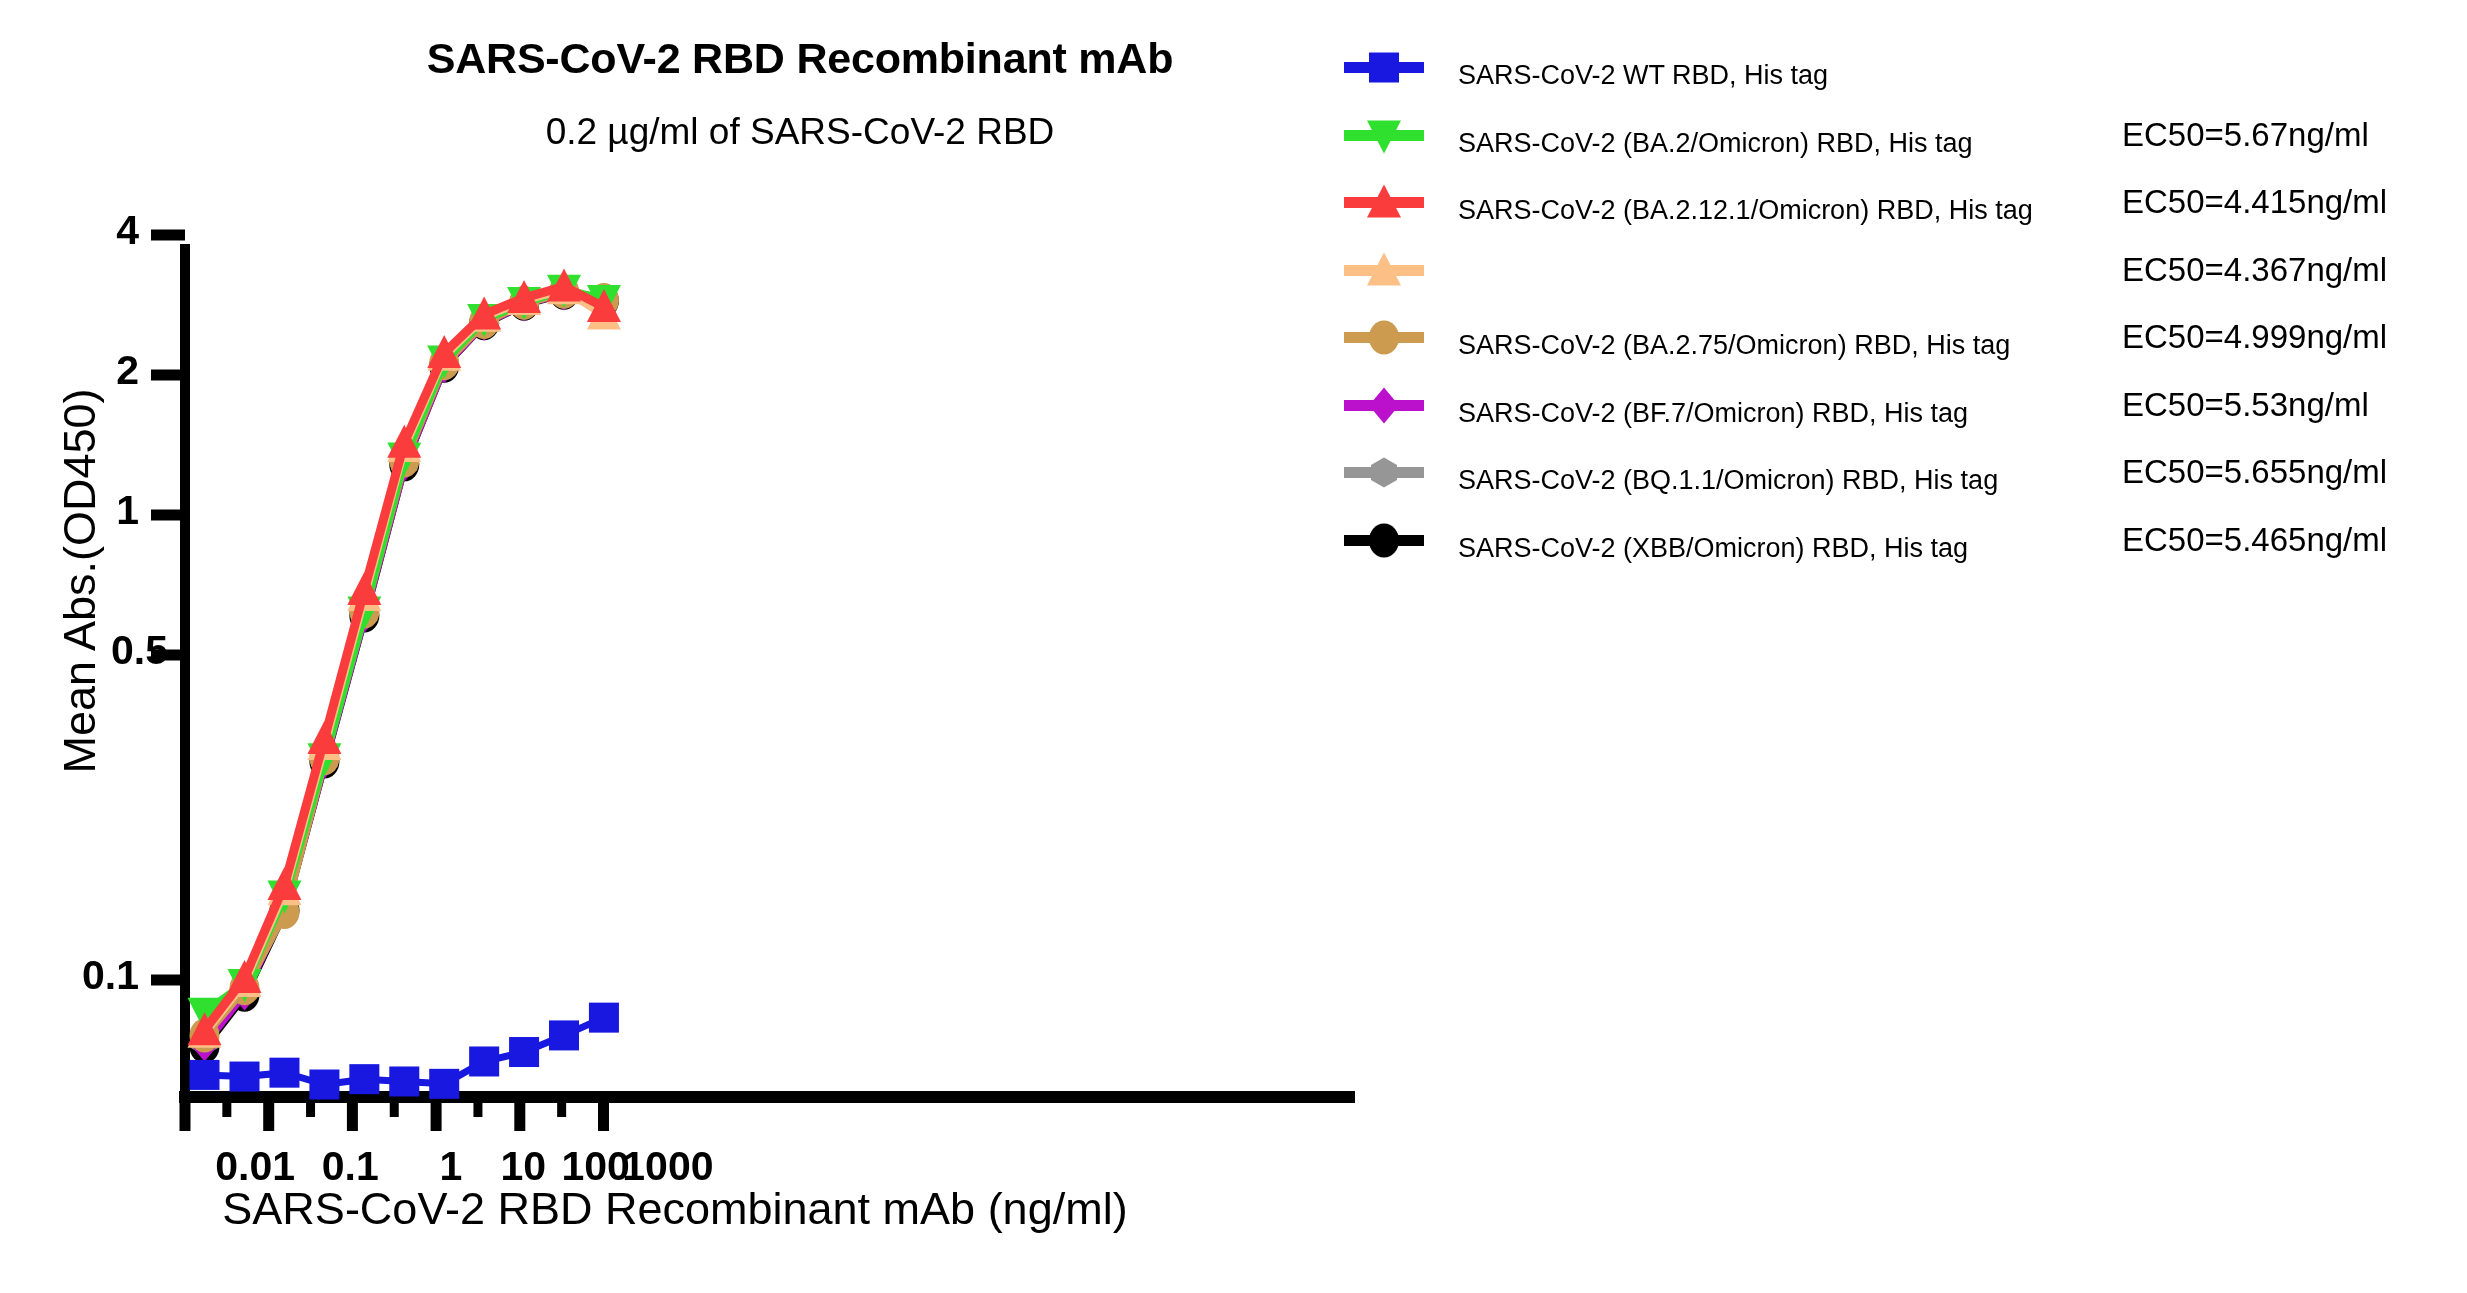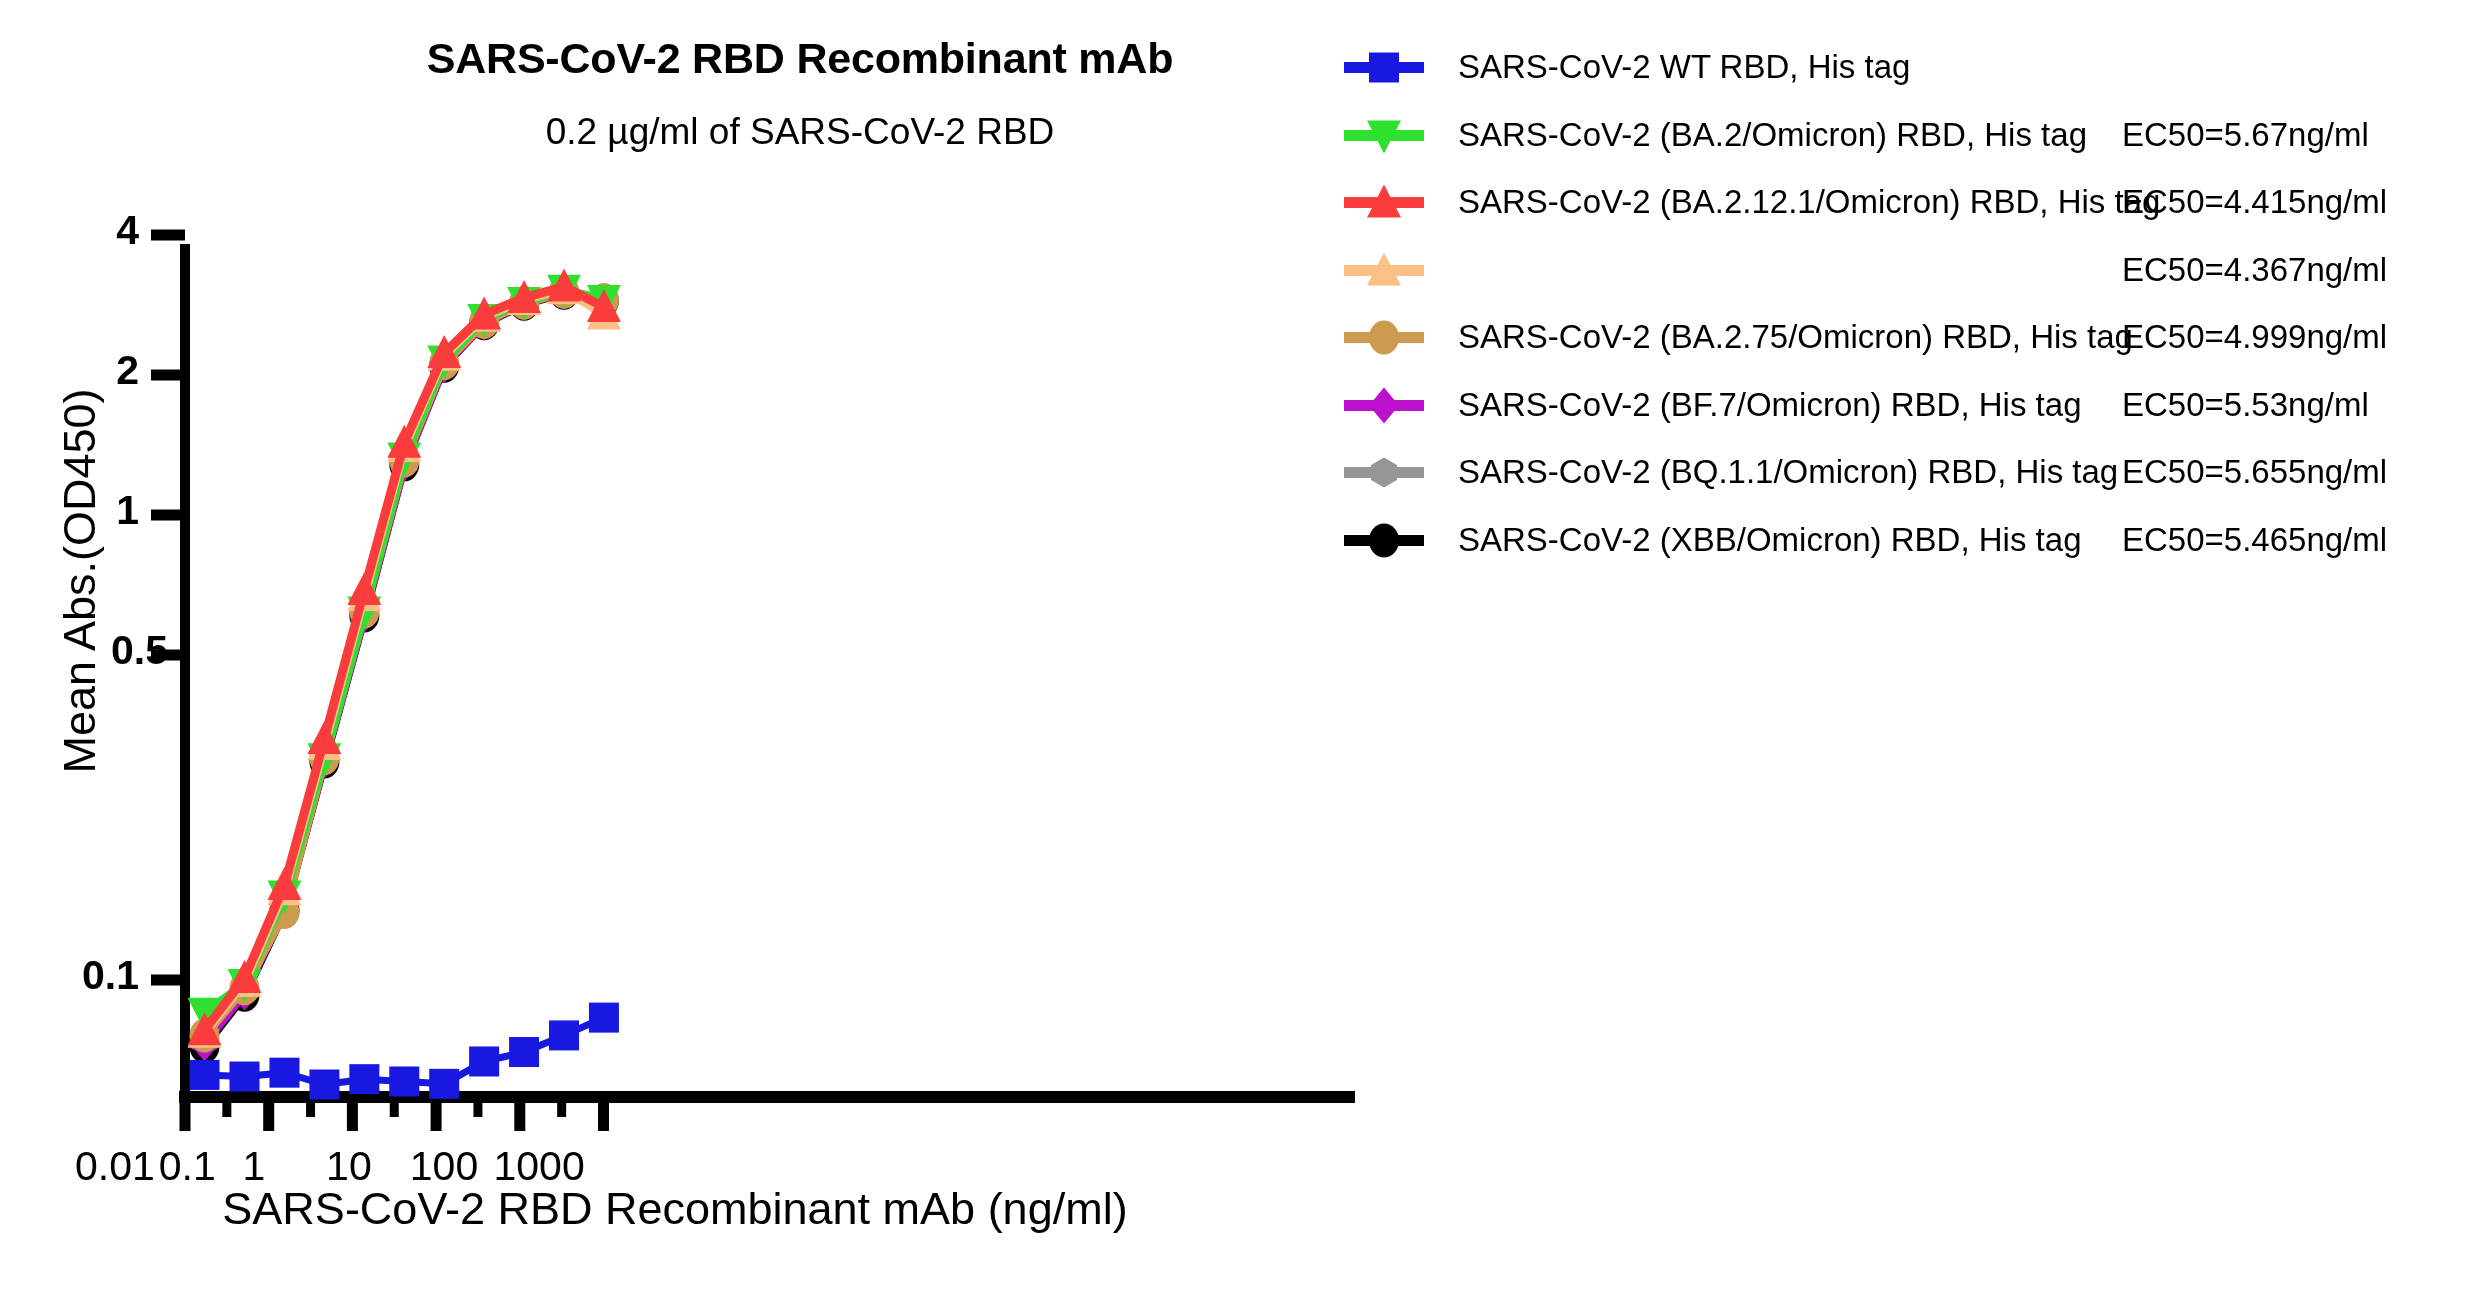--- a/index.html
+++ b/index.html
@@ -24,28 +24,28 @@
     position:absolute;left:-230px;top:555px;width:620px;text-align:center;
     font-size:45px;transform:rotate(-90deg);transform-origin:center center;
     white-space:nowrap;
   }
   .xlabel{
     position:absolute;left:130px;top:1183px;width:1090px;text-align:center;
     font-size:45px;white-space:nowrap;
   }
 
   .ytick{position:absolute;text-align:right;font-size:41px;font-weight:bold;}
-  .xtick{position:absolute;text-align:left;font-size:41px;font-weight:normal;}
+  .xtick{position:absolute;text-align:right;font-size:41px;font-weight:bold;}
 
   
   #legend{position:absolute;left:1340px;top:46px;width:1120px;}
   .legend-row{position:relative;height:43px;margin-bottom:24.5px;}
   .legend-key{position:absolute;left:0;top:0;width:90px;height:43px;}
   .legend-label{
-    position:absolute;left:118px;top:2px;font-size:33px;white-space:nowrap;
+    position:absolute;left:118px;top:14px;font-size:27px;white-space:nowrap;
   }
   .legend-ec50{
     position:absolute;left:782px;top:2px;font-size:33px;white-space:nowrap;
   }
 </style>
 </head>
 <body>
 
 <div id="root">
 

